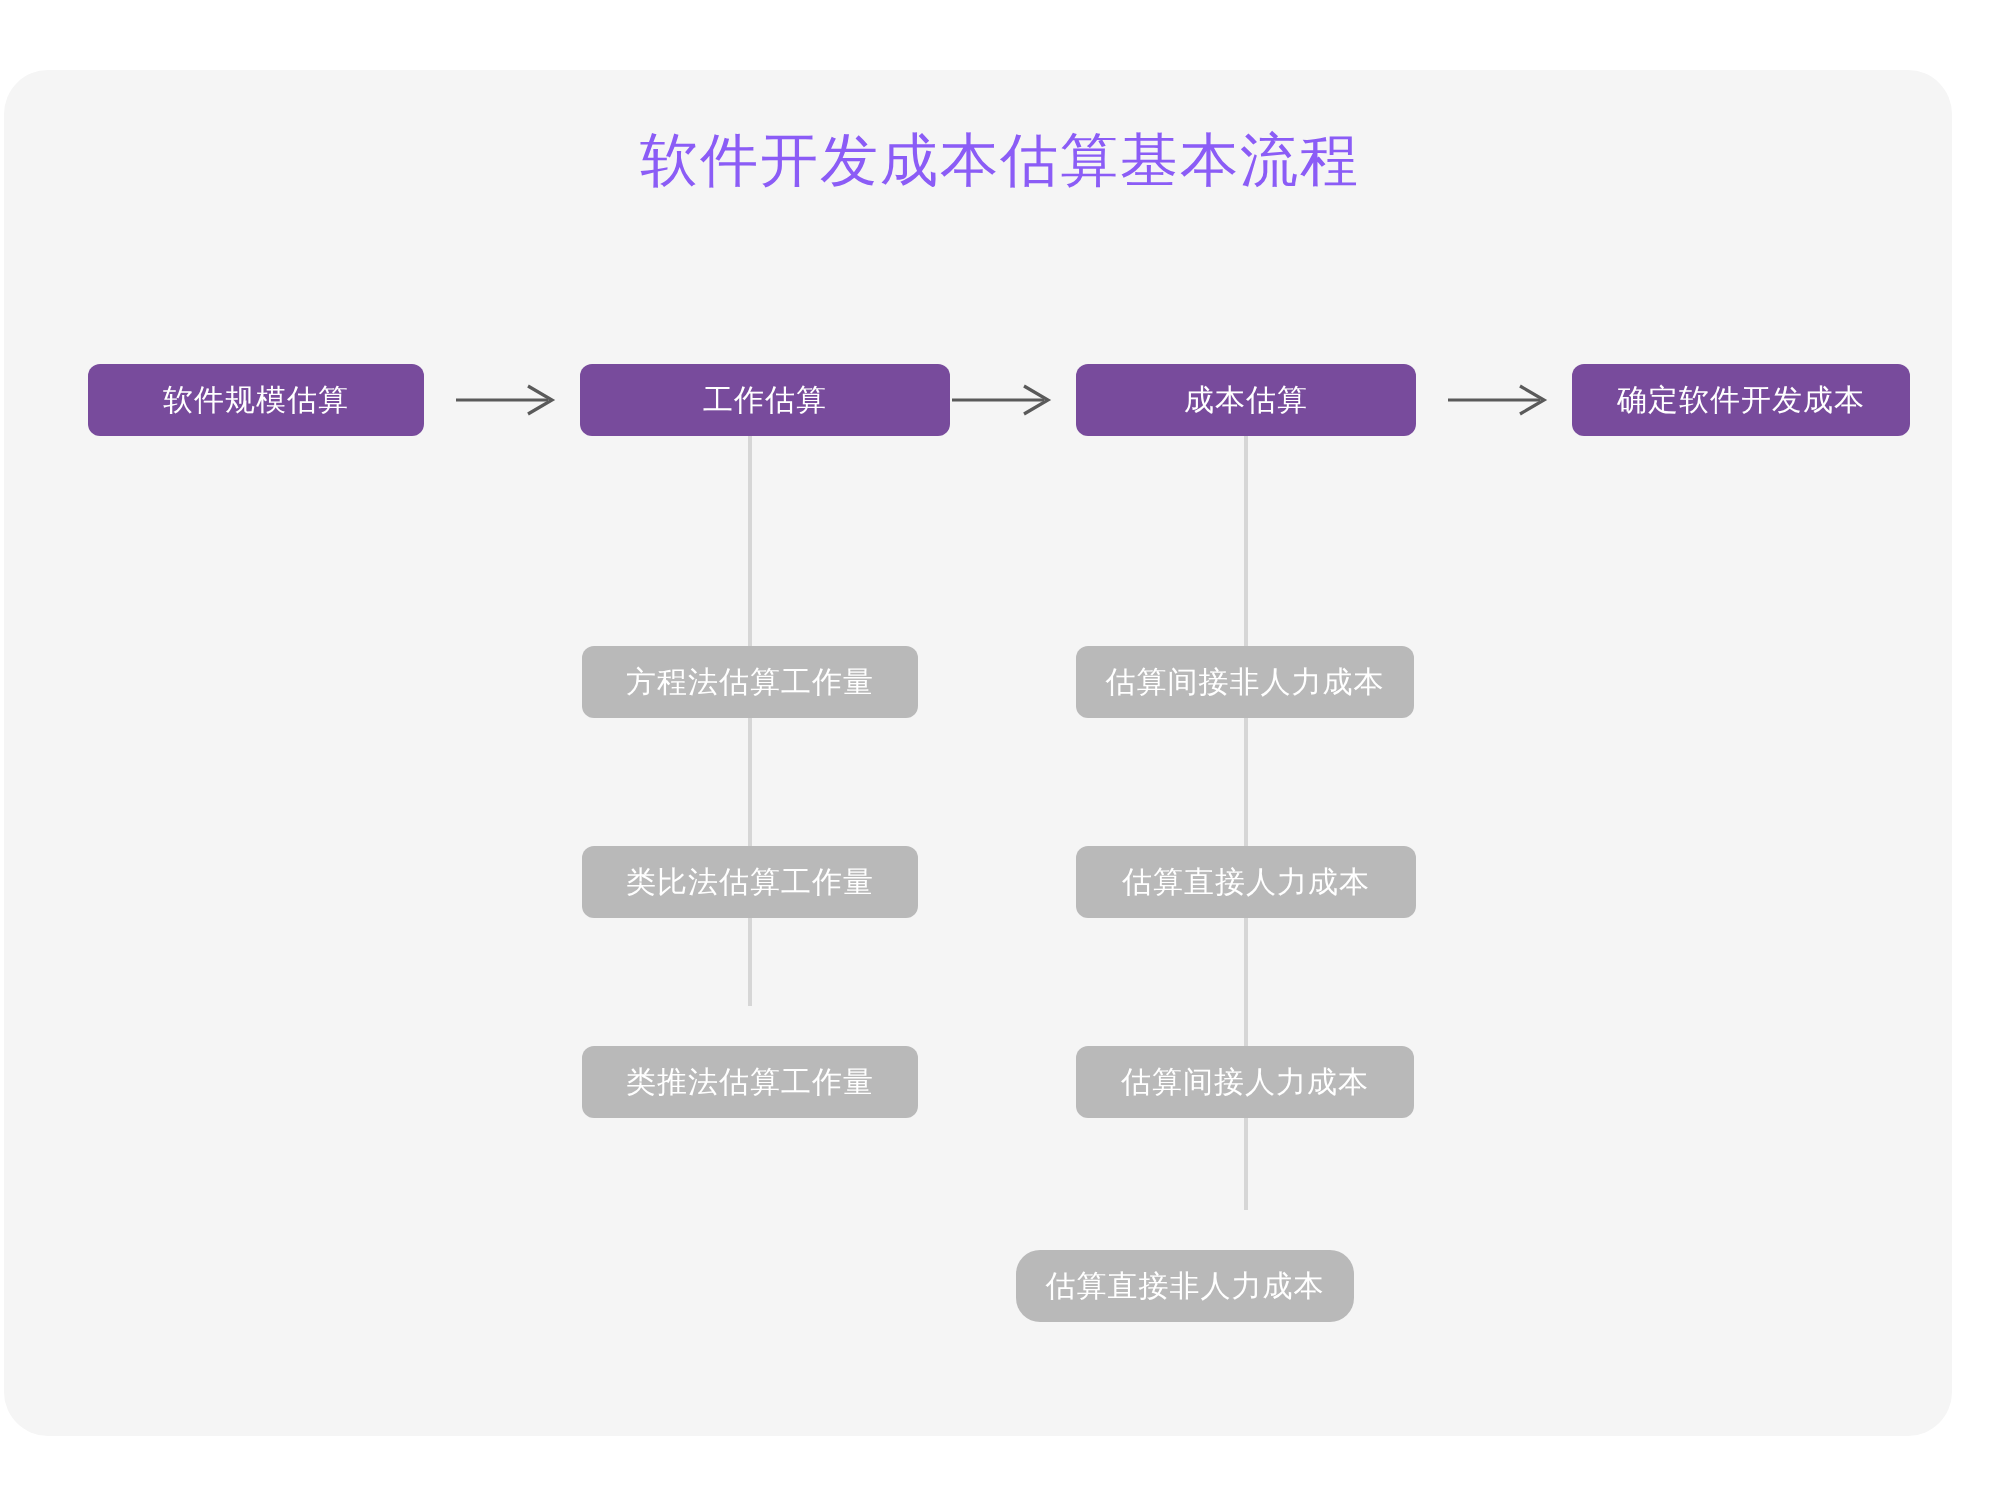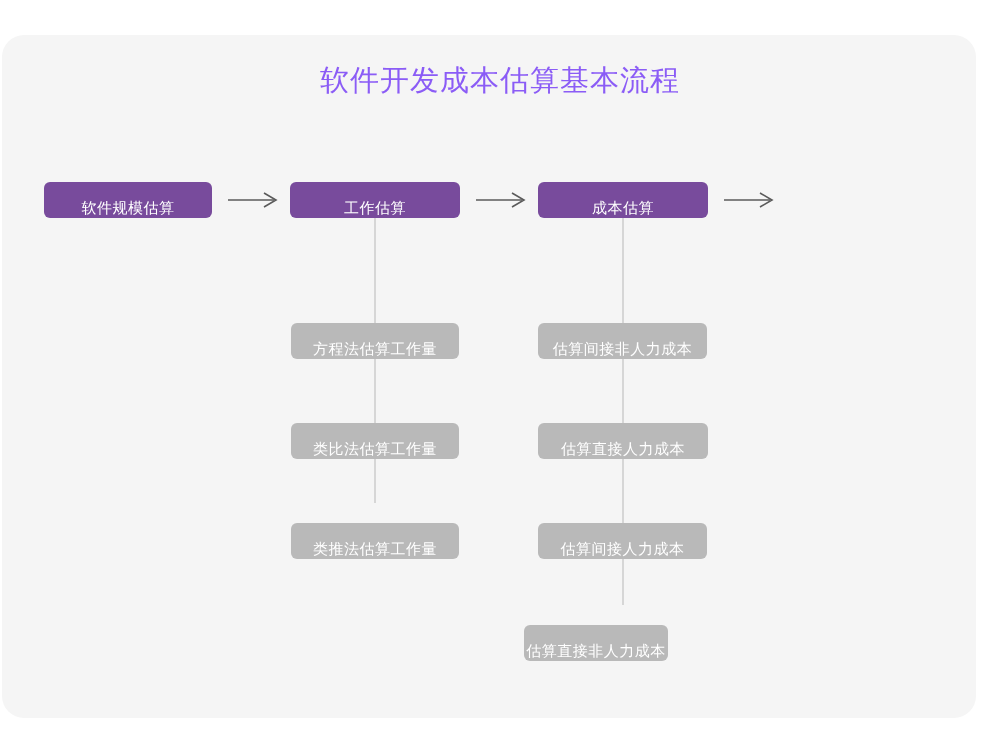--- a/index.html
+++ b/index.html
@@ -50,21 +50,21 @@
     width: 2px;
     background: #d6d6d6;
   }
 
   
   .node {
     position: absolute;
     height: 36px;
     border-radius: 6px;
     display: flex;
-    align-items: flex-end;
+    align-items: center;
     justify-content: center;
     font-size: 15px;
     letter-spacing: 0.5px;
     color: #ffffff;
     white-space: nowrap;
     user-select: none;
   }
 
   .node.primary {
     background: #784b9c;
@@ -95,28 +95,31 @@
   <div class="diagram-title">软件开发成本估算基本流程</div>
 
   <div class="connector" style="left:374px; top:218px; height:285px;"></div>
 
   <div class="connector" style="left:622px; top:218px; height:387px;"></div>
 
   <div class="node primary" style="left:44px; top:182px; width:168px;">
     <span>软件规模估算</span>
   </div>
 
-  <div class="node primary" style="left:290px; top:182px; width:170px;">
+  <div class="node primary" style="left:290px; top:182px; width:185px;">
     <span>工作估算</span>
   </div>
 
   <div class="node primary" style="left:538px; top:182px; width:170px;">
     <span>成本估算</span>
   </div>
 
+  <div class="node primary" style="left:786px; top:182px; width:169px;">
+    <span>确定软件开发成本</span>
+  </div>
 
   <div class="arrow" style="left:226px;">
     <svg width="56" height="20" viewBox="0 0 56 20">
       <line x1="2" y1="10" x2="48" y2="10" stroke="#5a5a5a" stroke-width="1.6"></line>
       <polyline points="38,3 50,10 38,17" fill="none" stroke="#5a5a5a" stroke-width="1.6"></polyline>
     </svg>
   </div>
 
   <div class="arrow" style="left:474px;">
     <svg width="56" height="20" viewBox="0 0 56 20">
@@ -149,17 +152,17 @@
   </div>
 
   <div class="node secondary" style="left:538px; top:379px; width:170px;">
     <span>估算直接人力成本</span>
   </div>
 
   <div class="node secondary" style="left:538px; top:479px; width:169px;">
     <span>估算间接人力成本</span>
   </div>
 
-  <div class="node secondary" style="left:524px; top:581px; width:144px;">
+  <div class="node secondary" style="left:508px; top:581px; width:169px;border-radius:12px;">
     <span>估算直接非人力成本</span>
   </div>
 
 </div>
 
 </body></html>

